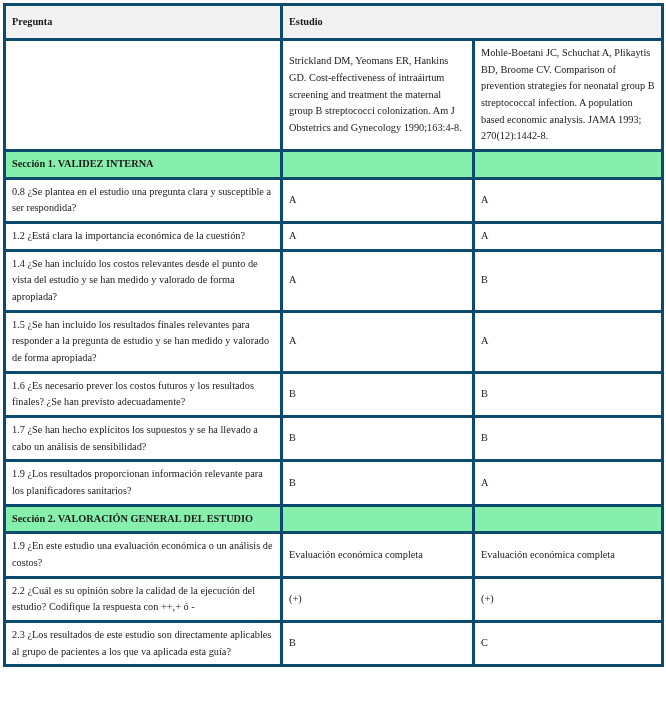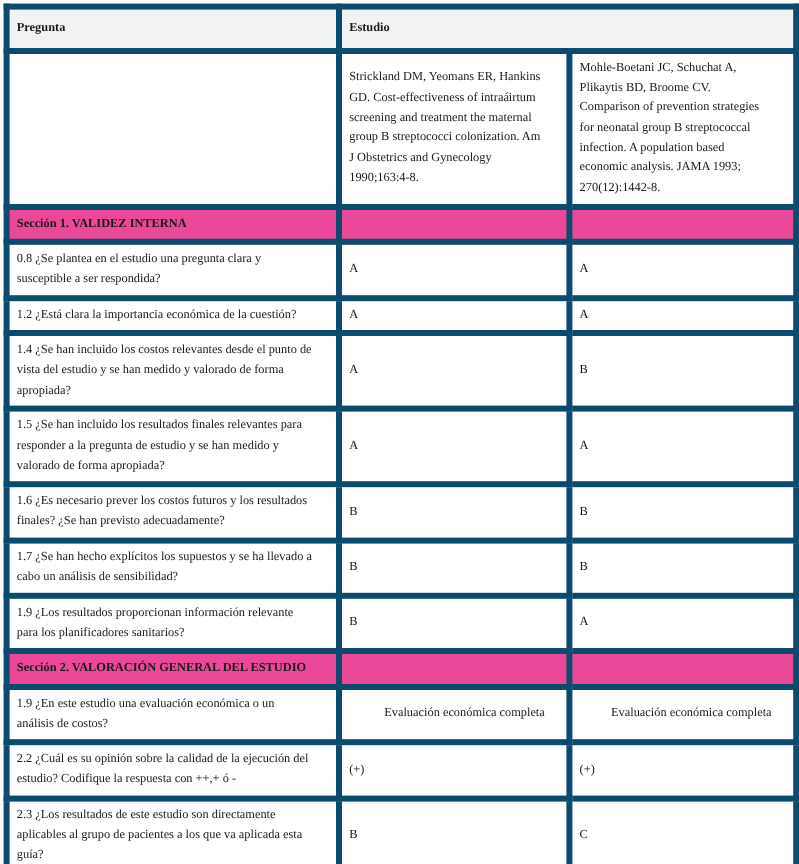--- a/index.html
+++ b/index.html
@@ -15,23 +15,23 @@
     overflow: hidden;
   }
   #appraisal-table {
     border-collapse: collapse;
     table-layout: fixed;
     width: 660px;
     margin: 3px 0 0 3px;
     border: 1px solid #2e2e2e;
   }
   #appraisal-table td {
-    border: 5px solid #0c4a6e;
+    border: 3px solid #0c4a6e;
     vertical-align: middle;
-    padding: 4px 18px 4px 6px;
+    padding: 4px 5px 4px 6px;
     font-size: 10.3px;
     line-height: 1.62;
   }
   col.c-question { width: 277px; }
   col.c-study1   { width: 192px; }
   col.c-study2   { width: 189px; }
 
   
   tr.header-row td {
     background: #f2f2f2;
@@ -46,38 +46,38 @@
     vertical-align: top;
     padding-top: 7px;
     padding-bottom: 7px;
     line-height: 1.95;
     font-size: 10.2px;
   }
   tr.citation-row td.blank-cell { border-right: 1px solid #3a3a3a; }
 
   
   tr.section-row td {
-    background: #ec4899;
+    background: #86efac;
     font-weight: bold;
     font-size: 10.5px;
     vertical-align: middle;
   }
   tr.section-row td.section-title { padding-top: 6px; padding-bottom: 6px; }
 
   
   td.question-cell {
     vertical-align: middle;
     line-height: 1.9;
   }
   td.answer-cell {
     vertical-align: middle;
     text-align: left;
     padding-left: 7px;
   }
-  td.answer-cell.centered { text-align: right; padding-left: 5px; }
+  td.answer-cell.centered { text-align: left; padding-left: 5px; }
 </style>
 </head>
 <body>
 
 <table id="appraisal-table">
   <colgroup>
     <col class="c-question">
     <col class="c-study1">
     <col class="c-study2">
   </colgroup>

